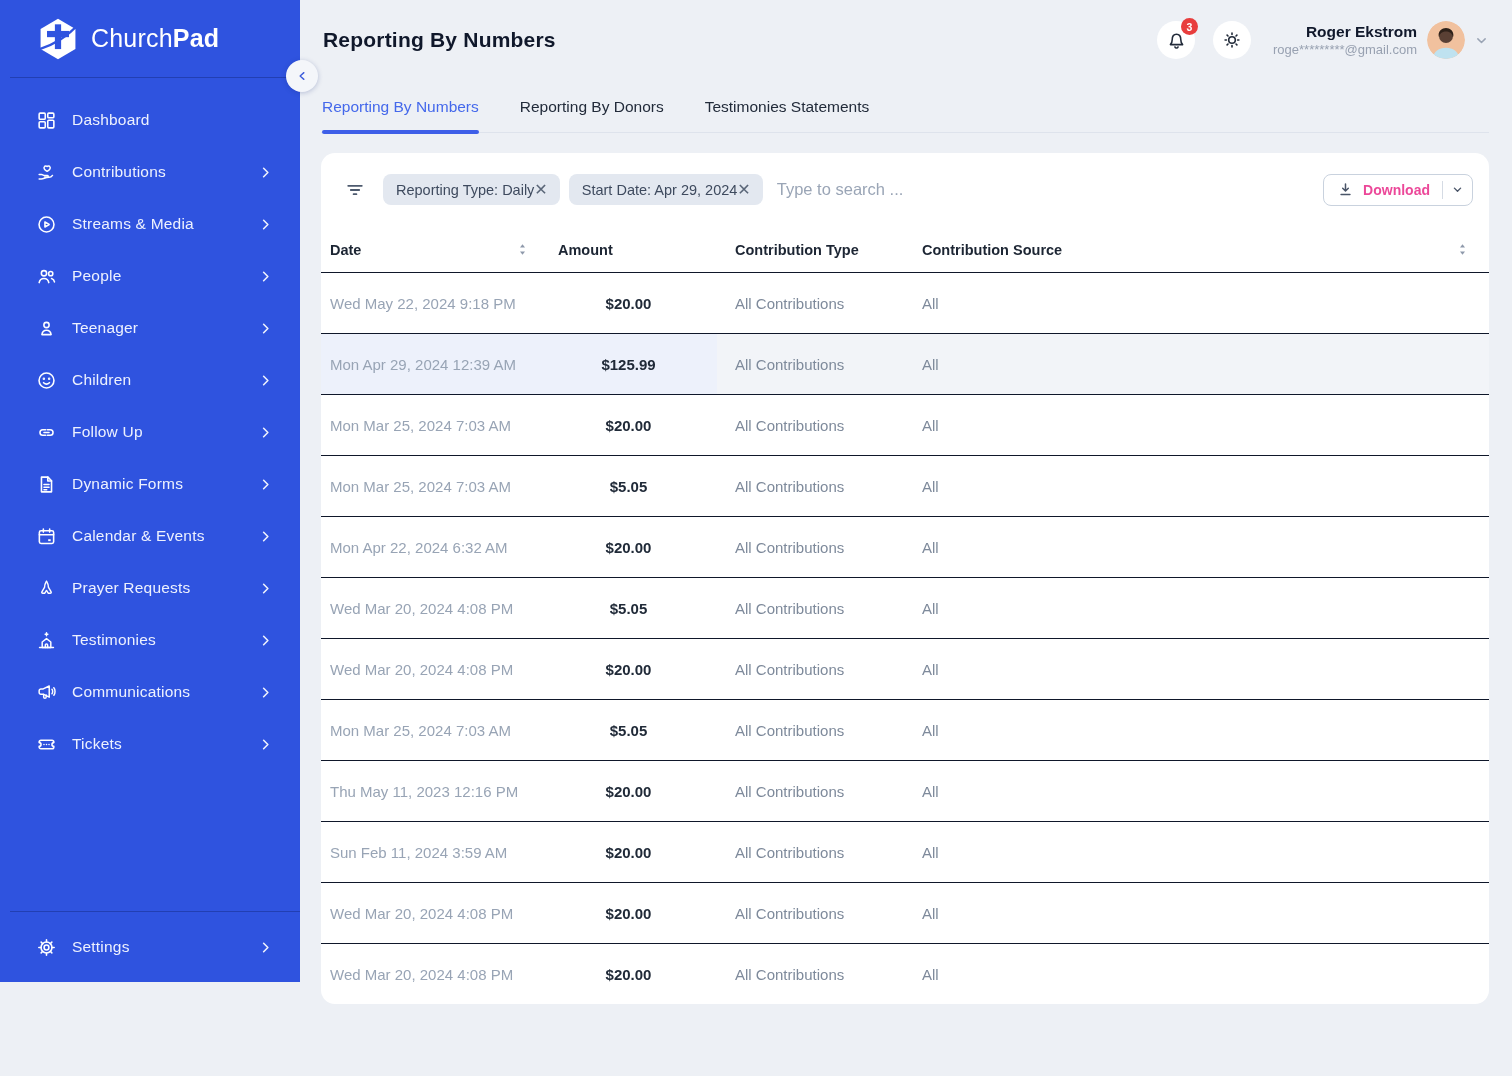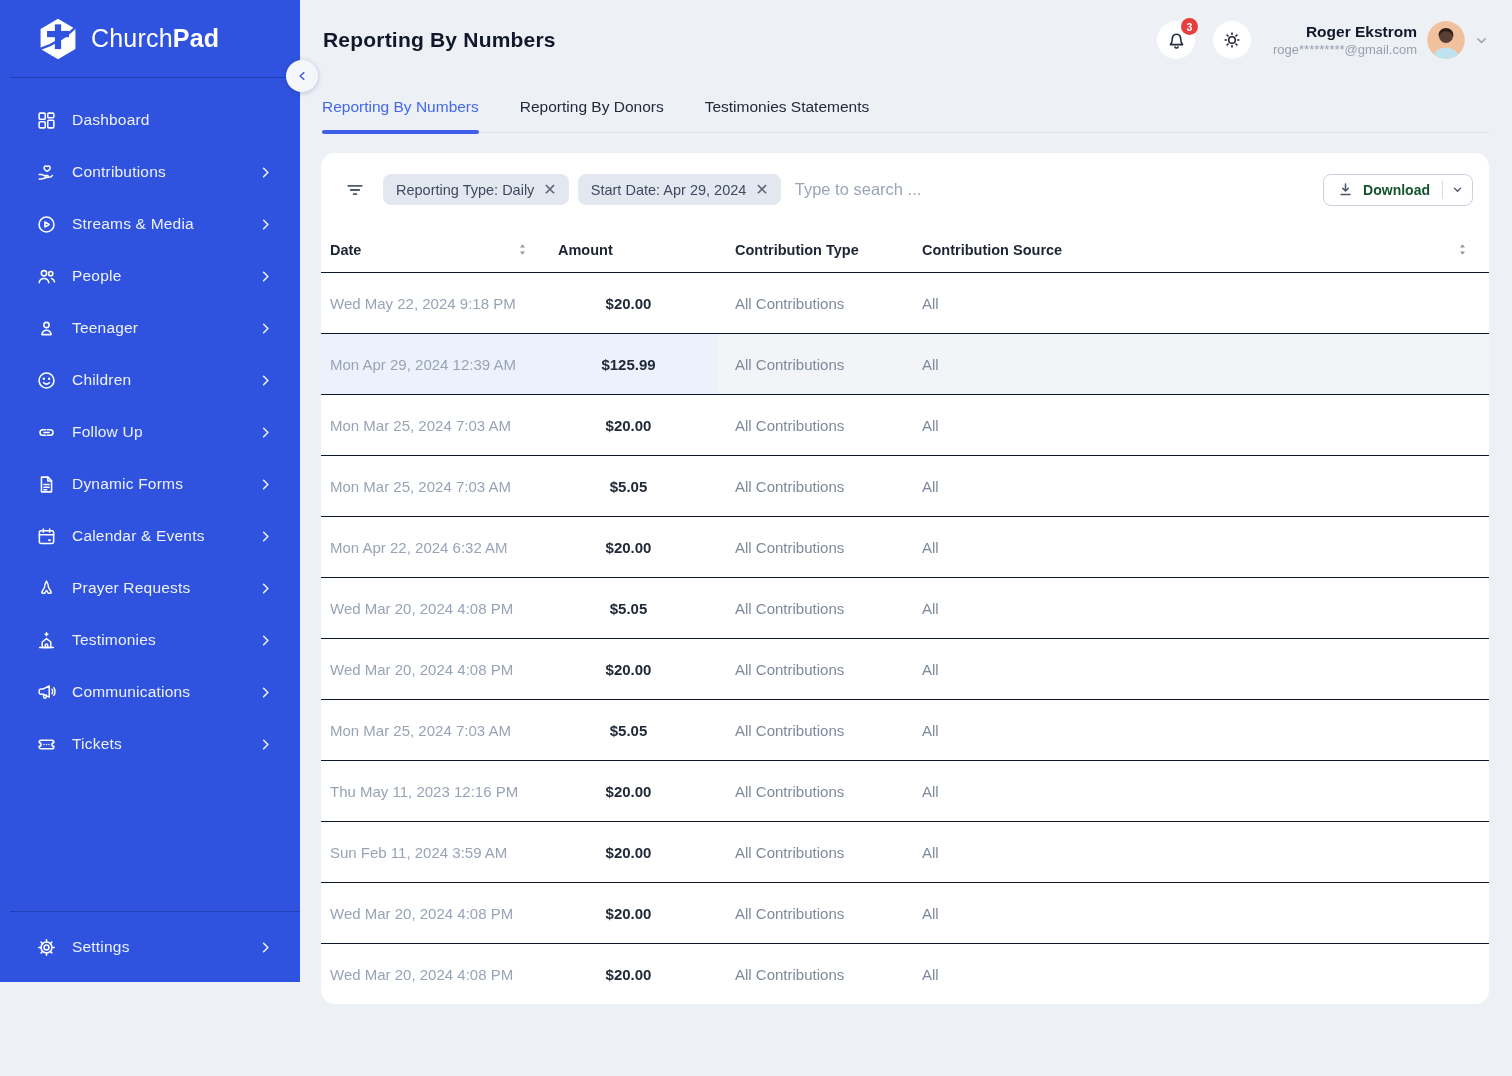--- a/index.html
+++ b/index.html
@@ -69,31 +69,31 @@
     border-radius:4px; background:#3E5FE8;
   }
   
   .card {
     margin:20px 23px 0 21px; background:#fff; border-radius:14px; height:851px; overflow:hidden;
   }
   .filter-row { display:flex; align-items:center; padding:21px 16px 22px 24px; height:74px; }
   .filter-icon { display:flex; margin-right:9px; cursor:pointer; }
   .chip {
     background:#E3E8F0; border-radius:8px; height:31px; display:flex; align-items:center;
-    gap:9px; padding:0 12px 0 13px; font-size:14.5px; color:#3E4A5E; margin-left:9px; cursor:pointer; flex:none;
+    padding:0 12px 0 13px; font-size:14.5px; color:#3E4A5E; margin-left:9px; cursor:pointer; flex:none;
   }
   .chip-close { color:#5A6678; font-size:16px; line-height:1; cursor:pointer; }
   .search-input {
     flex:1; border:none; outline:none; background:transparent; margin-left:14px;
     font-family:"Liberation Sans", sans-serif; font-size:16.5px; color:#33404F; min-width:60px;
   }
   .search-input::placeholder { color:#9AA5B6; }
   .download-btn {
     display:flex; align-items:center; height:32px; background:#fff;
-    border:1px solid #C9D2DE; border-radius:8px; color:#14532d; flex:none; margin-left:12px;
+    border:1px solid #C9D2DE; border-radius:8px; color:#ec4899; flex:none; margin-left:12px;
   }
   .dl-main { display:flex; align-items:center; gap:9px; padding:0 12px 0 13px; font-size:14px; font-weight:700; cursor:pointer; height:100%; }
   .dl-divider { width:1px; height:18px; background:#D5DBE4; }
   .dl-caret { padding:0 9px; display:flex; cursor:pointer; align-items:center; height:100%; }
   
   .thead {
     display:grid; grid-template-columns:219px 177px 205px 1fr; height:45px; align-items:center;
     font-size:14.5px; font-weight:700; color:#1C2533;
   }
   .th-date { padding-left:9px; display:flex; align-items:center; justify-content:space-between; padding-right:13px; }

